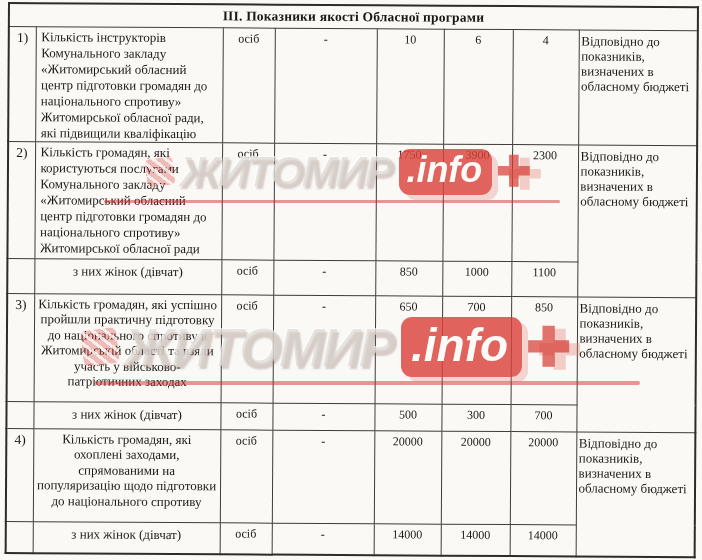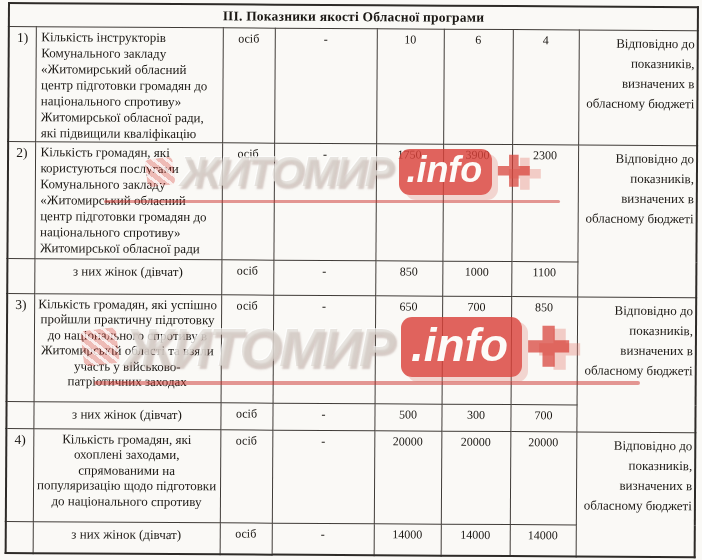--- a/index.html
+++ b/index.html
@@ -34,21 +34,21 @@
     font-weight:bold;
     font-size:13.5px;
     padding-top:3px;
     letter-spacing:.2px;
   }
   td.num{ text-align:center; font-size:13.5px; padding-top:3px; }
   td.desc-left{ text-align:left; line-height:16px; padding:2px 2px 0 5px; }
   td.desc-center{ text-align:center; line-height:15.5px; padding:2px 3px 0; }
   td.desc-sub{ text-align:center; font-size:13px; padding-top:4px; }
   td.unit, td.dash, td.val{ text-align:center; font-size:12px; padding-top:3px; }
-  td.note{ text-align:right; line-height:20px; font-size:13px; padding-top:3px;margin-top:8px; }
+  td.note{ text-align:left; line-height:15px; font-size:13px; padding-top:3px;margin-top:8px; }
 
   
   .wm{
     position:absolute;
     display:flex;align-items:center;
     font-family:"Liberation Sans", sans-serif;
     font-style:italic;font-weight:900;
     white-space:nowrap;
     pointer-events:none;
     z-index:5;

